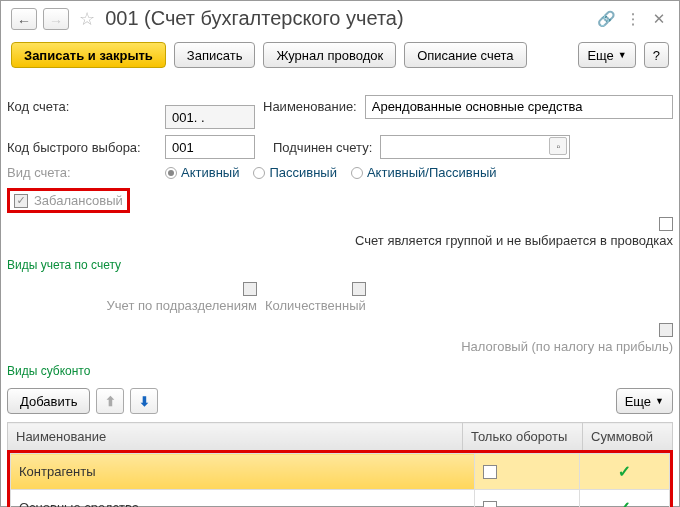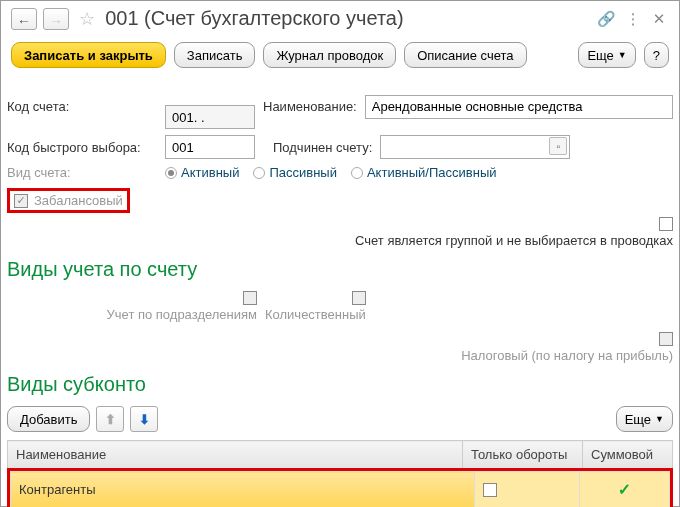--- a/index.html
+++ b/index.html
@@ -4,39 +4,39 @@
 <style>
   * { box-sizing: border-box; font-family: Arial, sans-serif; }
   body { margin: 0; padding: 0; background: #fff; font-size: 13px; color: #333; }
   .window { width: 680px; height: 507px; border: 1px solid #999; background: #fff; position: relative; }
   .titlebar { display: flex; align-items: center; padding: 6px 10px; gap: 6px; }
   .nav-btn { width: 26px; height: 22px; border: 1px solid #aaa; background: linear-gradient(#fff,#eee); border-radius: 3px; display:flex; align-items:center; justify-content:center; cursor:pointer; font-size:14px; color:#555;}
   .star-icon { font-size: 18px; color: #bbb; margin: 0 4px; }
   .title-text { font-size: 20px; color: #444; flex: 1; }
   .title-icon { width: 20px; height: 20px; color:#888; display:flex; align-items:center; justify-content:center; cursor:pointer; font-size:15px; }
   .toolbar { display: flex; align-items: center; padding: 6px 10px; gap: 8px; }
-  .btn { height: 26px; padding: 0 12px; border: 1px solid #999; border-radius: 9px; background: linear-gradient(#fefefe,#e8e8e8); cursor:pointer; font-size:13px; display:flex; align-items:center; gap:4px; }
+  .btn { height: 26px; padding: 0 12px; border: 1px solid #999; border-radius: 4px; background: linear-gradient(#fefefe,#e8e8e8); cursor:pointer; font-size:13px; display:flex; align-items:center; gap:4px; }
   .btn-primary { background: linear-gradient(#ffe25a,#f8c200); border-color:#c7a400; font-weight:bold; }
   .btn-small { padding: 0 8px; }
   .spacer { flex: 1; }
   .form { padding: 4px 6px; }
   .row { display: flex; align-items: center; margin: 6px 0; gap: 8px; }
   .lbl { color: #333; }
   .input { height: 24px; border: 1px solid #aaa; padding: 0 6px; background:#fff; font-size:13px; }
   .input-ro { background:#f5f5f5; }
   .radio-group { display:flex; align-items:center; gap:14px; color:#0c4a6e; }
   .radio { display:flex; align-items:center; gap:4px; }
   .radio-dot { width:12px; height:12px; border:1px solid #aaa; border-radius:50%; display:flex; align-items:center; justify-content:center; }
   .radio-dot.checked::after { content:""; width:6px; height:6px; background:#888; border-radius:50%; }
   .check-row { display:flex; align-items:flex-end; gap:2px; margin:4px 0;flex-direction:column; }
   .checkbox { width:14px; height:14px; border:1px solid #888; background:#fff; display:flex; align-items:center; justify-content:center; font-size:11px; color:#888;}
   .checkbox.checked::after { content:"✓"; }
   .checkbox.disabled { background:#eee; }
   .red-box { border: 3px solid #d00; padding:2px 4px; display:inline-flex; align-items:center; gap:6px; margin-top:2px;}
-  .section-title { color: #0a8f3c; font-size: 20px; margin: 10px 0 6px; }
+  .section-title { color: #0a8f3c; font-size: 12px; margin: 10px 0 6px; }
   .sub-toolbar { display:flex; align-items:center; padding:4px 0; gap:6px; }
   .icon-btn { width:28px; height:26px; border:1px solid #aaa; border-radius:3px; background:linear-gradient(#fff,#eee); display:flex; align-items:center; justify-content:center; cursor:pointer; }
   .table { width:100%; border-collapse: collapse; margin-top:4px; }
   .table th { background: linear-gradient(#f5f5f5,#e5e5e5); border:1px solid #ccc; padding:6px 8px; text-align:left; font-weight:normal; color:#444; font-size:13px;}
   .table td { border:1px solid #ddd; padding:8px; font-size:13px; }
   .table-wrap { border: 3px solid #d00; border-top:none; }
   .table-wrap-outer { border-top: 3px solid #d00; margin-top:-1px;}
   tr.hl td { background: #ffeaa5; }
   tr.hl td:first-child { background: linear-gradient(#ffe79a,#ffd65a); }
   .cell-check { text-align:center; }

